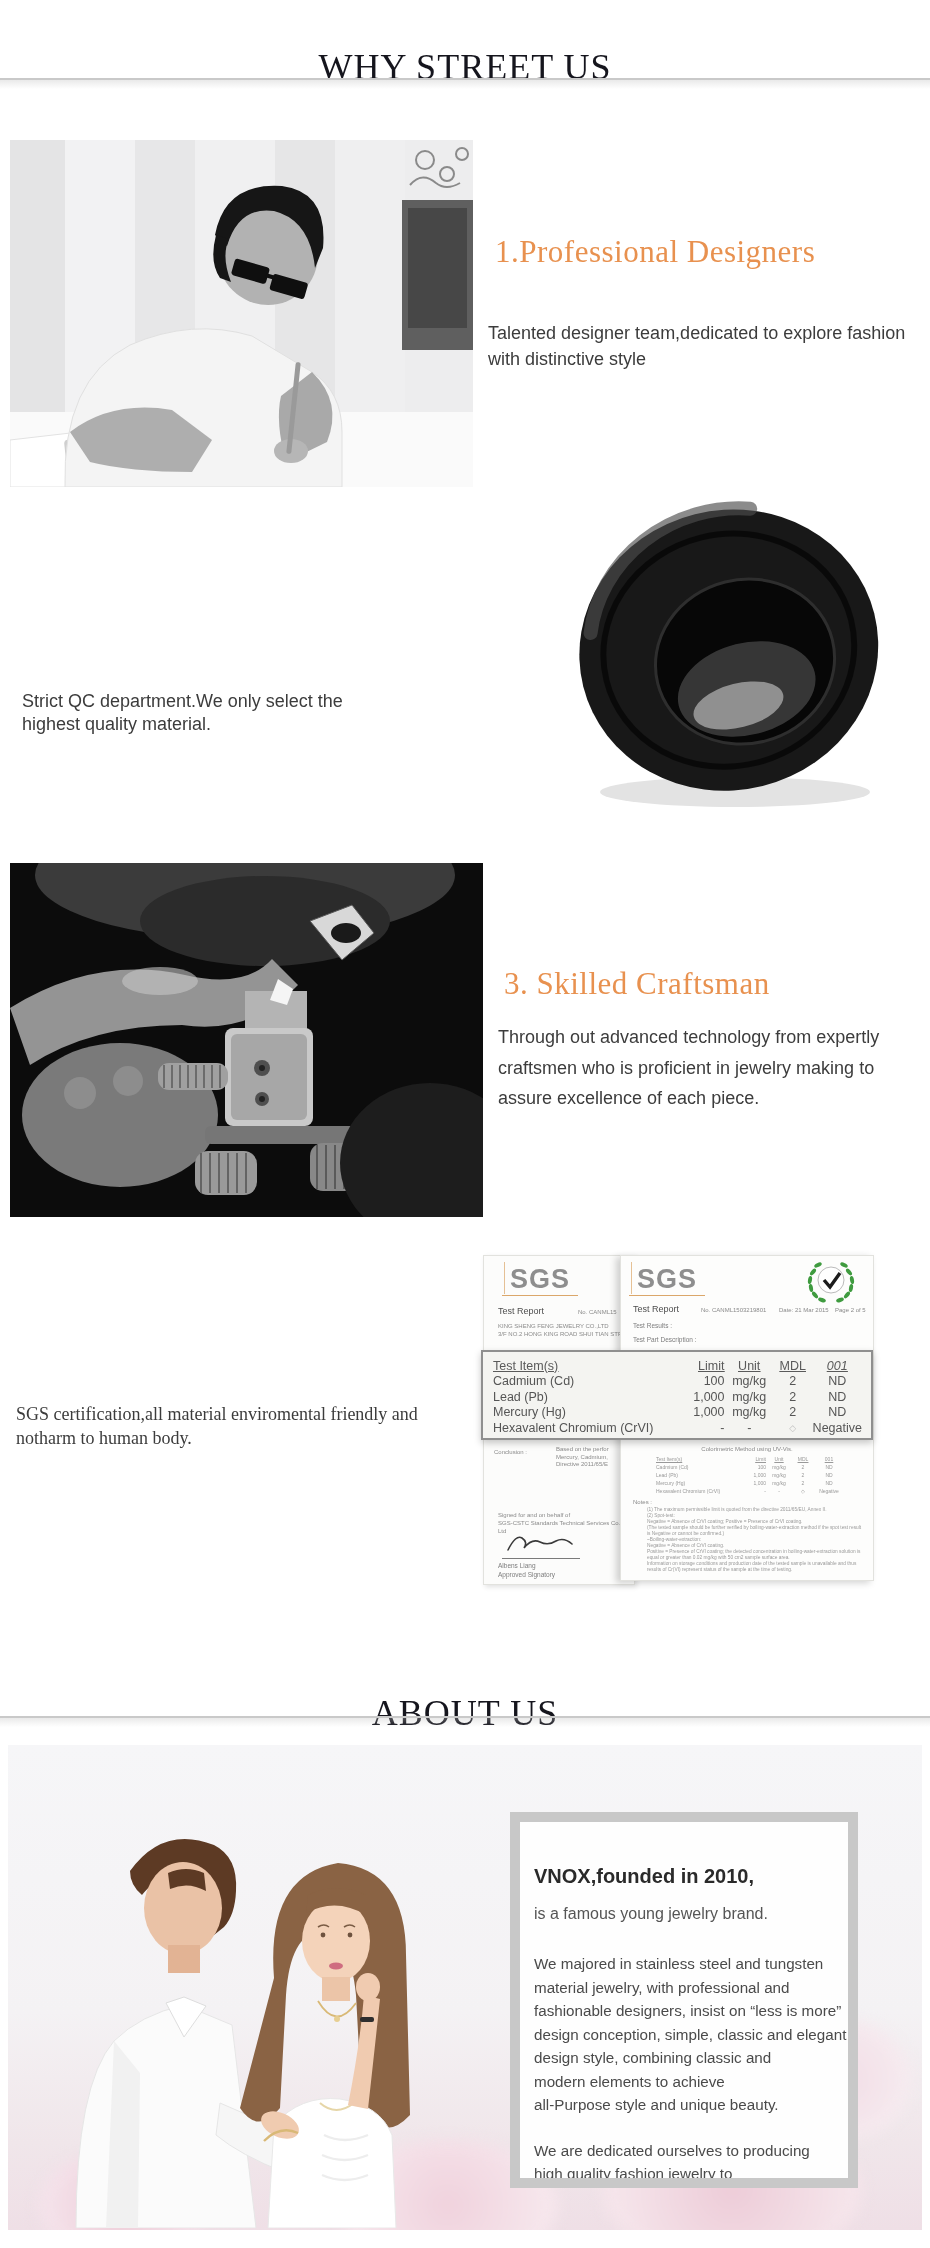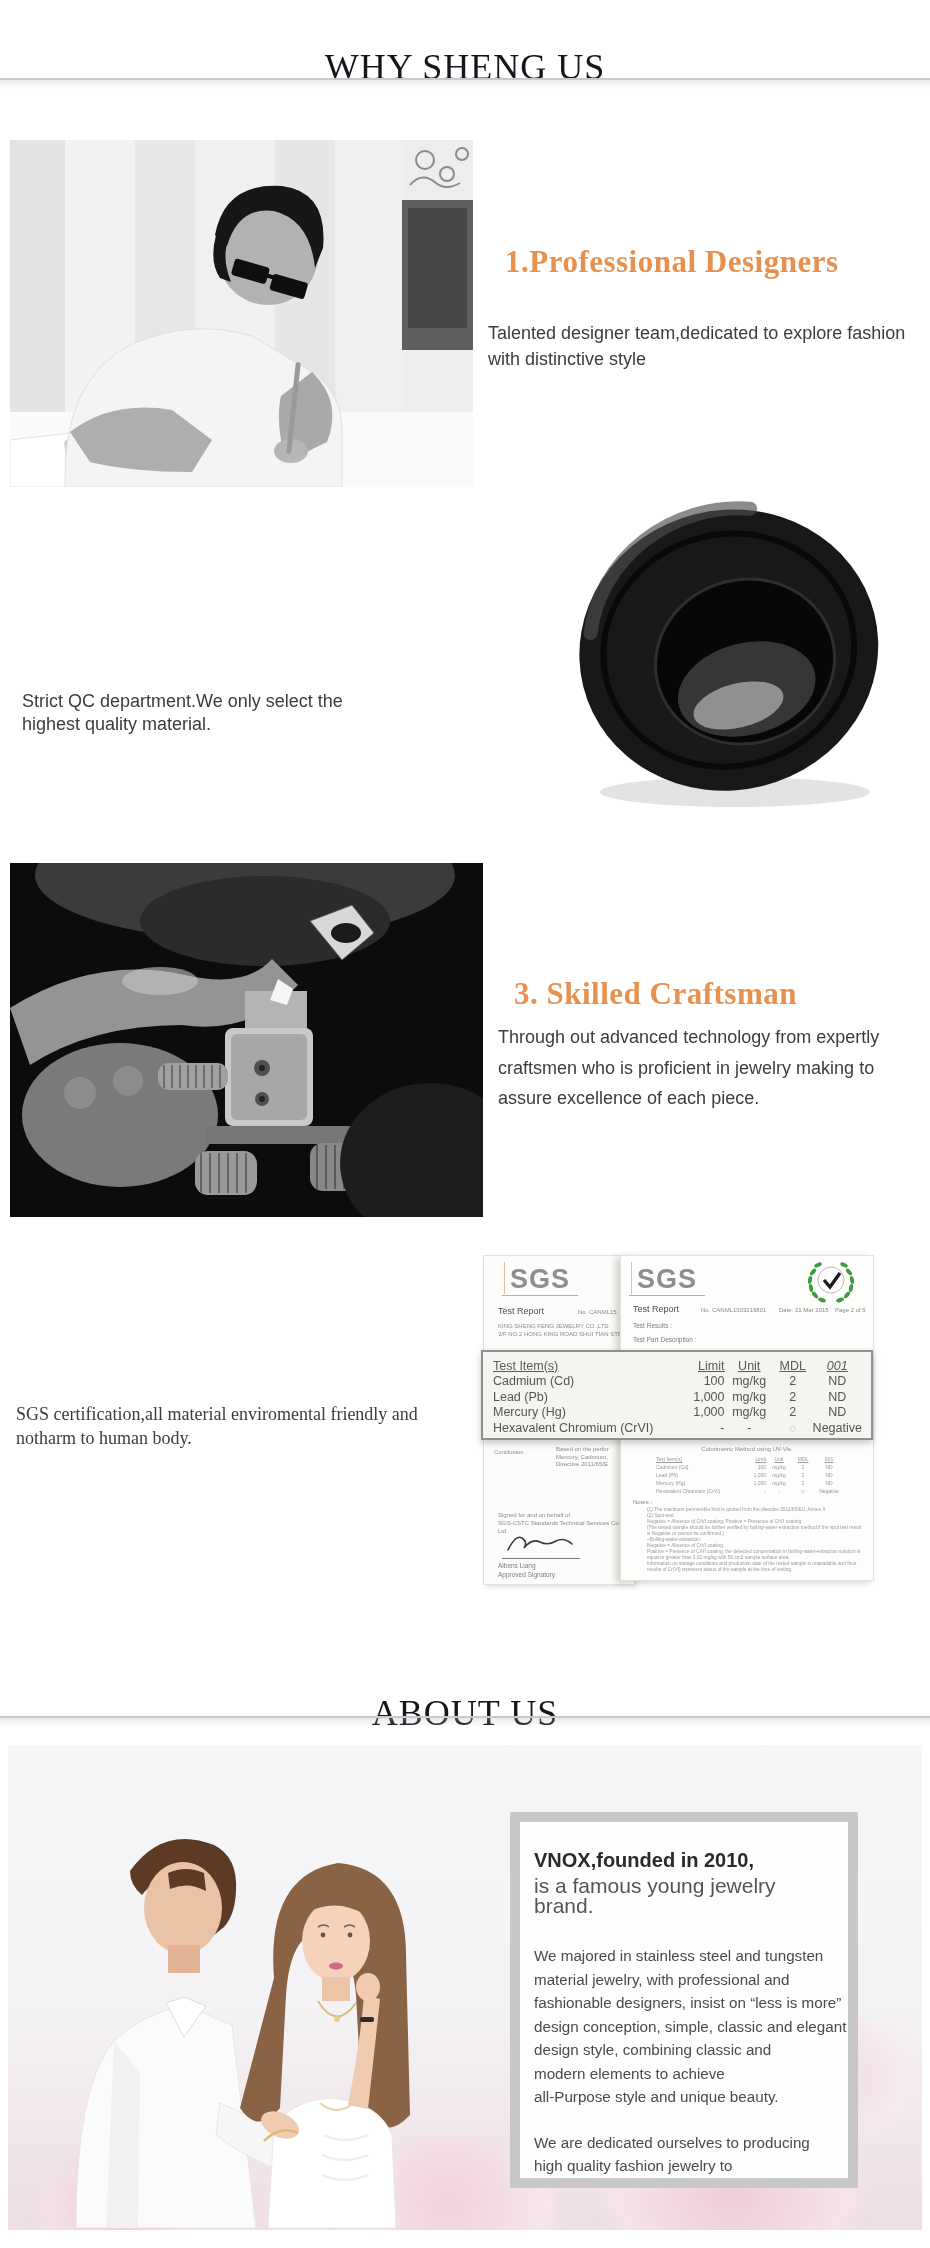--- a/index.html
+++ b/index.html
@@ -11,22 +11,22 @@
              font-family:"Liberation Serif",serif;font-size:36px;font-weight:400;
              color:#15151d;letter-spacing:1px;}
   .t-why{top:22px;}
   .t-about{top:1668px;}
   .divider{position:absolute;left:0;width:100%;height:2px;background:#c9c9c9;}
   .divider::after{content:"";position:absolute;left:0;right:0;top:2px;height:9px;
                   background:linear-gradient(#bfbfbf55,#ffffff00);}
   .d1{top:78px;} .d2{top:1716px;}
 
   
-  .h-orange{position:absolute;margin:16px;font-family:"Liberation Serif",serif;
-            font-weight:bold;font-size:31px;color:#e8914f;letter-spacing:.5px;}
+  .h-orange{position:absolute;margin:6px;font-family:"Liberation Serif",serif;
+            font-weight:normal;font-size:31px;color:#e8914f;letter-spacing:.5px;}
   .btxt{position:absolute;margin:0;font-size:18px;color:#3c3c3c;}
   .h1{left:489px;top:228px;} .b1{left:488px;top:320px;width:430px;line-height:1.45;}
   .h2{left:22px;top:638px;}  .b2{left:22px;top:690px;width:380px;line-height:1.3;}
   .h3{left:498px;top:960px;} .b3{left:498px;top:1022px;width:435px;line-height:1.7;}
   .h4{left:16px;top:1347px;} .b4{left:16px;top:1402px;width:450px;line-height:1.35;font-family:Liberation Serif, serif;}
 
   
   .photo{position:absolute;overflow:hidden;}
   .ph-designer{left:10px;top:140px;width:463px;height:347px;background:#ededee;}
   .ph-ring{left:530px;top:490px;width:400px;height:330px;background:#ffffff;}
@@ -76,32 +76,32 @@
          background:linear-gradient(#f6f6f8 0%,#f4f2f4 55%,#f0e6ea 82%,#efdfe6 100%);}
   .rose{position:absolute;border-radius:50%;filter:blur(7px);}
   .r1{left:30px;bottom:-30px;width:170px;height:110px;background:radial-gradient(circle,#eecbd7,#f4e2ea 75%);}
   .r2{left:330px;bottom:-40px;width:220px;height:130px;background:radial-gradient(circle,#f0d2dd,#f6e6ec 75%);}
   .r3{right:60px;bottom:-35px;width:260px;height:150px;background:radial-gradient(circle,#edccd8,#f5e4ea 75%);}
   .r4{right:10px;bottom:90px;width:140px;height:120px;background:radial-gradient(circle,#f2dde6,#f6ecf0 80%);}
   .couple{position:absolute;left:10px;top:28px;}
 
   .card{position:absolute;left:502px;top:67px;width:348px;height:376px;box-sizing:border-box;
         border:10px solid #c8c8c8;background:#fefefe;padding:26px 14px 0 14px;overflow:hidden;}
-  .card-h{font-size:20px;font-weight:bold;color:#2a2a2a;line-height:24px;}
-  .card-sub{font-size:21px;color:#555;line-height:20px;margin-top:4px;}
+  .card-h{font-size:20px;font-weight:bold;color:#2a2a2a;line-height:24px;margin-top:16px;}
+  .card-sub{font-size:16px;color:#555;line-height:20px;margin-top:16px;}
   .card-p{margin-top:28px;}
   .card-p div{font-size:15.2px;color:#4a4a4a;line-height:23.5px;white-space:nowrap;}
   .card-p2{margin-top:22px;}
 </style>
 </head>
 <body>
 
 <div class="page">
 
-  <h1 class="big-title t-why">WHY SHENG US</h1>
+  <h1 class="big-title t-why">WHY STREET US</h1>
   <div class="divider d1"></div>
 
   <div class="photo ph-designer">
     <svg width="463" height="347" viewBox="0 0 463 347">
       <rect width="463" height="347" fill="#ededee"></rect>
       <g>
         <rect x="0" y="0" width="55" height="300" fill="#e4e4e5"></rect>
         <rect x="55" y="0" width="70" height="300" fill="#f2f2f3"></rect>
         <rect x="125" y="0" width="60" height="300" fill="#e7e7e8"></rect>
         <rect x="185" y="0" width="80" height="300" fill="#f0f0f1"></rect>

